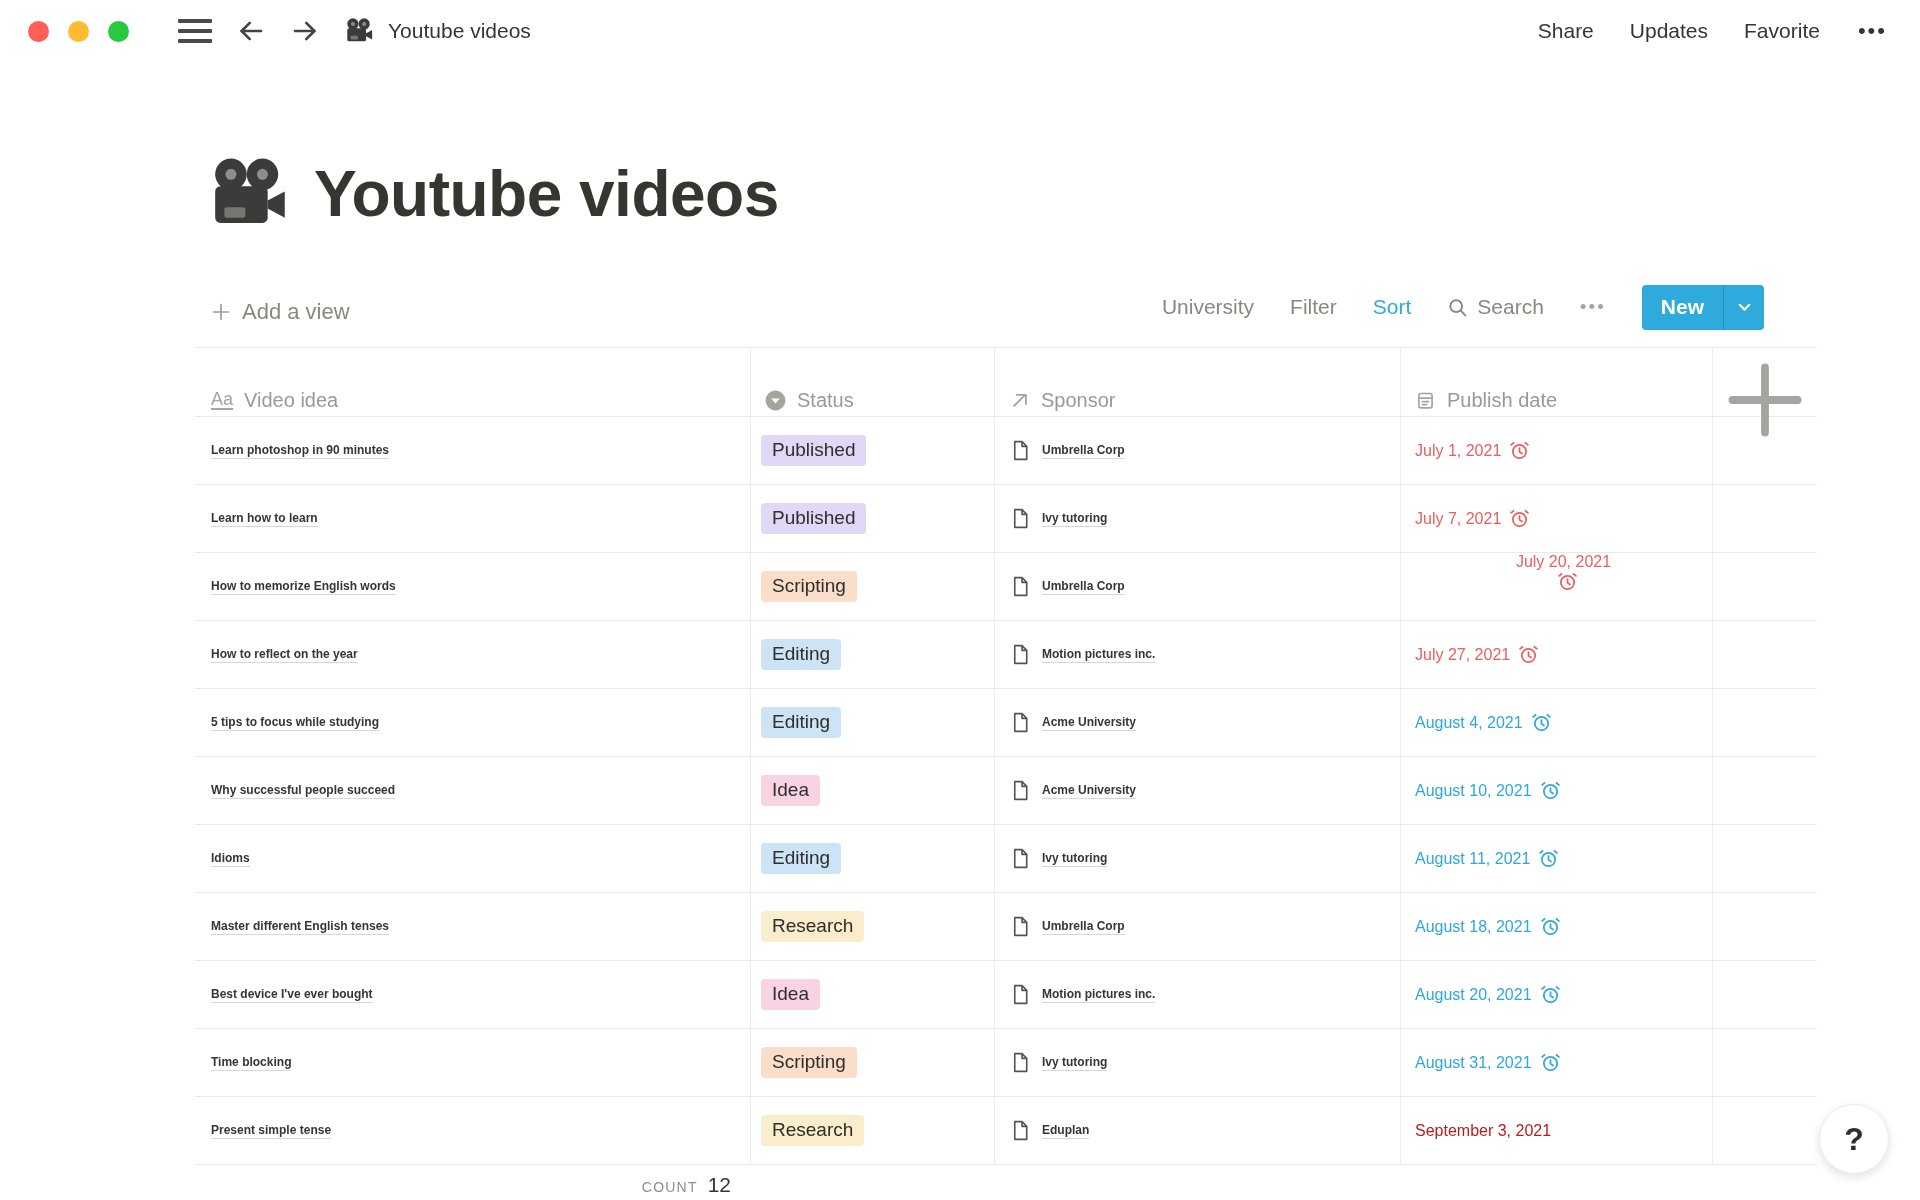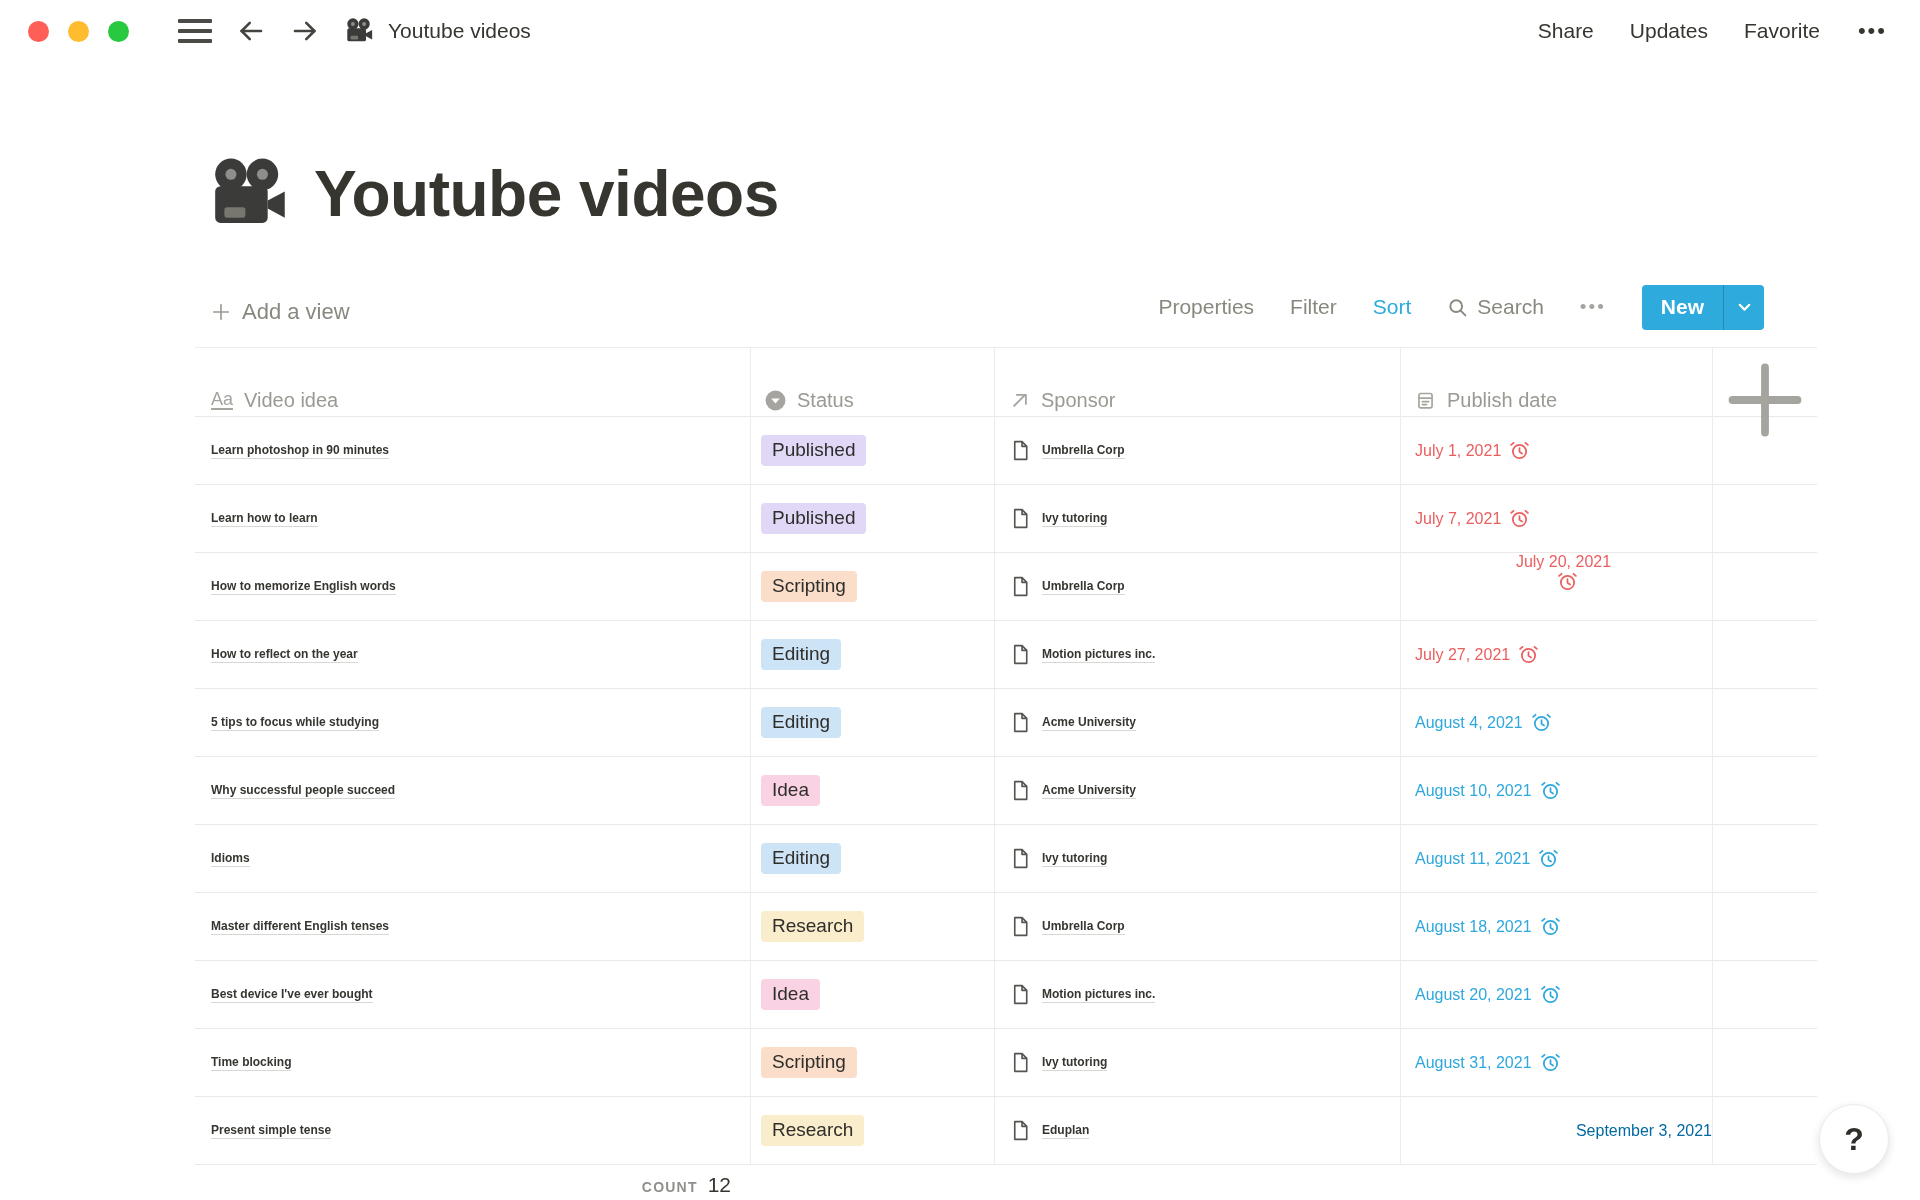--- a/index.html
+++ b/index.html
@@ -67,21 +67,21 @@
     border-bottom:1.5px solid rgba(55,53,47,0.2); padding-bottom:1px; }
   .pill { font-size:19px; color:#2F2E2A; padding:4px 11px 5px; border-radius:4px; white-space:nowrap; }
   .doc-ic { display:inline-flex; color:#55544F; }
   .doc-ic svg { width:23px; height:23px; }
   .clock-ic { display:inline-flex; margin-left:8px; }
   .clock-ic svg { width:21px; height:21px; }
 
   .tcount { height:40px; align-items:center; }
   .count-wrap { grid-column:1; display:flex; justify-content:flex-end; align-items:baseline;
     padding-right:20px; gap:10px; cursor:pointer; }
-  .count-label { font-size:14px; letter-spacing:1.2px; color:#908F8A; font-weight:700; }
+  .count-label { font-size:14px; letter-spacing:1.2px; color:#908F8A; font-weight:400; }
   .count-value { font-size:21px; color:#37352F; }
 
   
   .help-btn { position:absolute; right:31px; bottom:26px; width:70px; height:70px; border-radius:50%;
     background:#fff; border:1px solid #ECECEA; box-shadow:0 3px 10px rgba(15,15,15,0.12);
     display:flex; align-items:center; justify-content:center; font-size:32px; font-weight:700;
     color:#2F2E2A; cursor:pointer; }
 </style>
 </head>
 <body>
@@ -144,21 +144,21 @@
 </div>
 
 <div class="controls">
   <span class="add-view">
     <svg viewBox="0 0 24 24" fill="none" stroke="#9B9A93" stroke-width="1.8" stroke-linecap="round">
         <path d="M12 4v16M4 12h16"></path>
       </svg>
     <span>Add a view</span>
   </span>
   <span class="ctrl-right">
-    <span class="ctrl-link">Properties</span>
+    <span class="ctrl-link">University</span>
     <span class="ctrl-link">Filter</span>
     <span class="ctrl-link" id="sort-btn" style="color: rgb(46, 170, 220);">Sort</span>
     <span class="ctrl-search">
       <svg viewBox="0 0 24 24" fill="none" stroke="#89887F" stroke-width="2.2" stroke-linecap="round">
           <circle cx="10.5" cy="10.5" r="6.7"></circle>
           <path d="M15.6 15.6 21 21"></path>
         </svg>
       <span>Search</span>
     </span>
     <span class="ctrl-dots">•••</span>
@@ -526,21 +526,21 @@
     </div>
     <div class="cell c-sponsor">
       <span class="doc-ic">
         <svg viewBox="0 0 24 24" fill="none" stroke="currentColor" stroke-width="1.7" stroke-linejoin="round">
               <path d="M6 2.8h7.6l4.9 4.9v13.5H6z"></path>
               <path d="M13.6 2.8v4.9h4.9"></path>
             </svg>
       </span>
       <span class="linkish sponsor-text">Eduplan</span>
     </div>
-    <div class="cell c-date" style="color: #0369a1; justify-content: flex-end;">
+    <div class="cell c-date" style="color: #b91c1c;">
       <span class="date-text">September 3, 2021</span>
 
     </div>
     <div class="cell c-extra"></div>
   </div>
 </div>
 
   <div class="tcount">
     <span class="count-wrap">
       <span class="count-label">COUNT</span>

